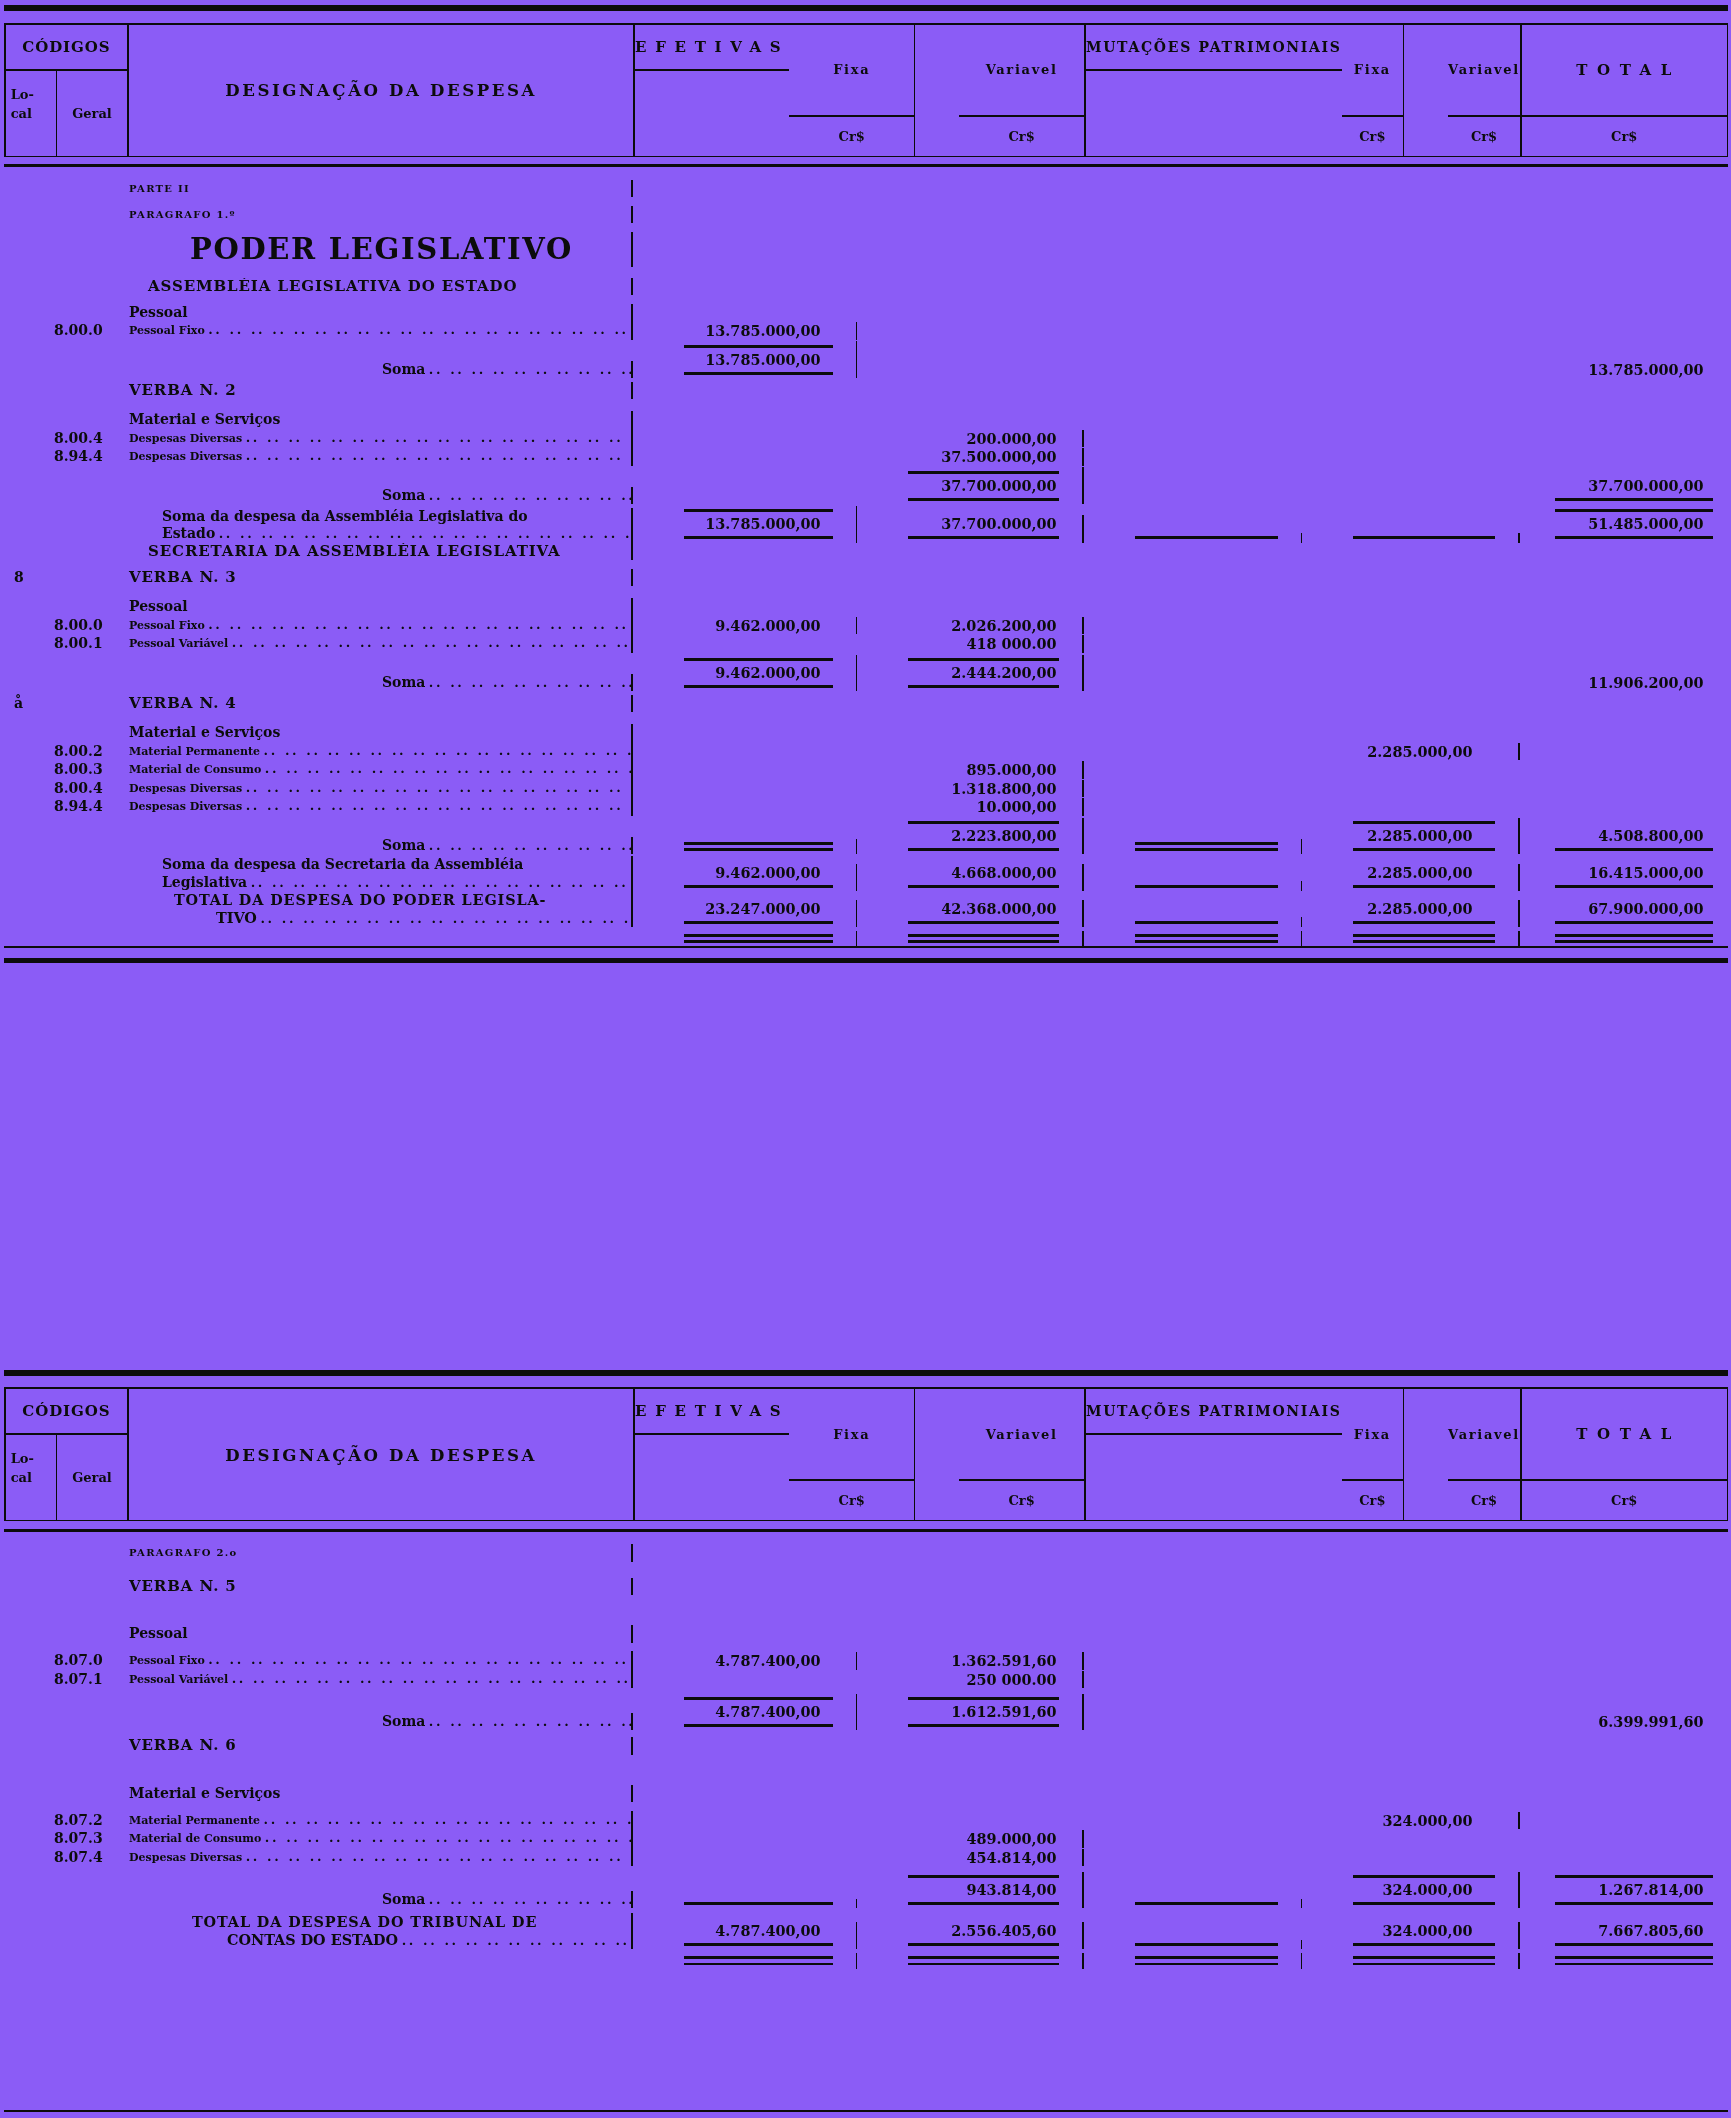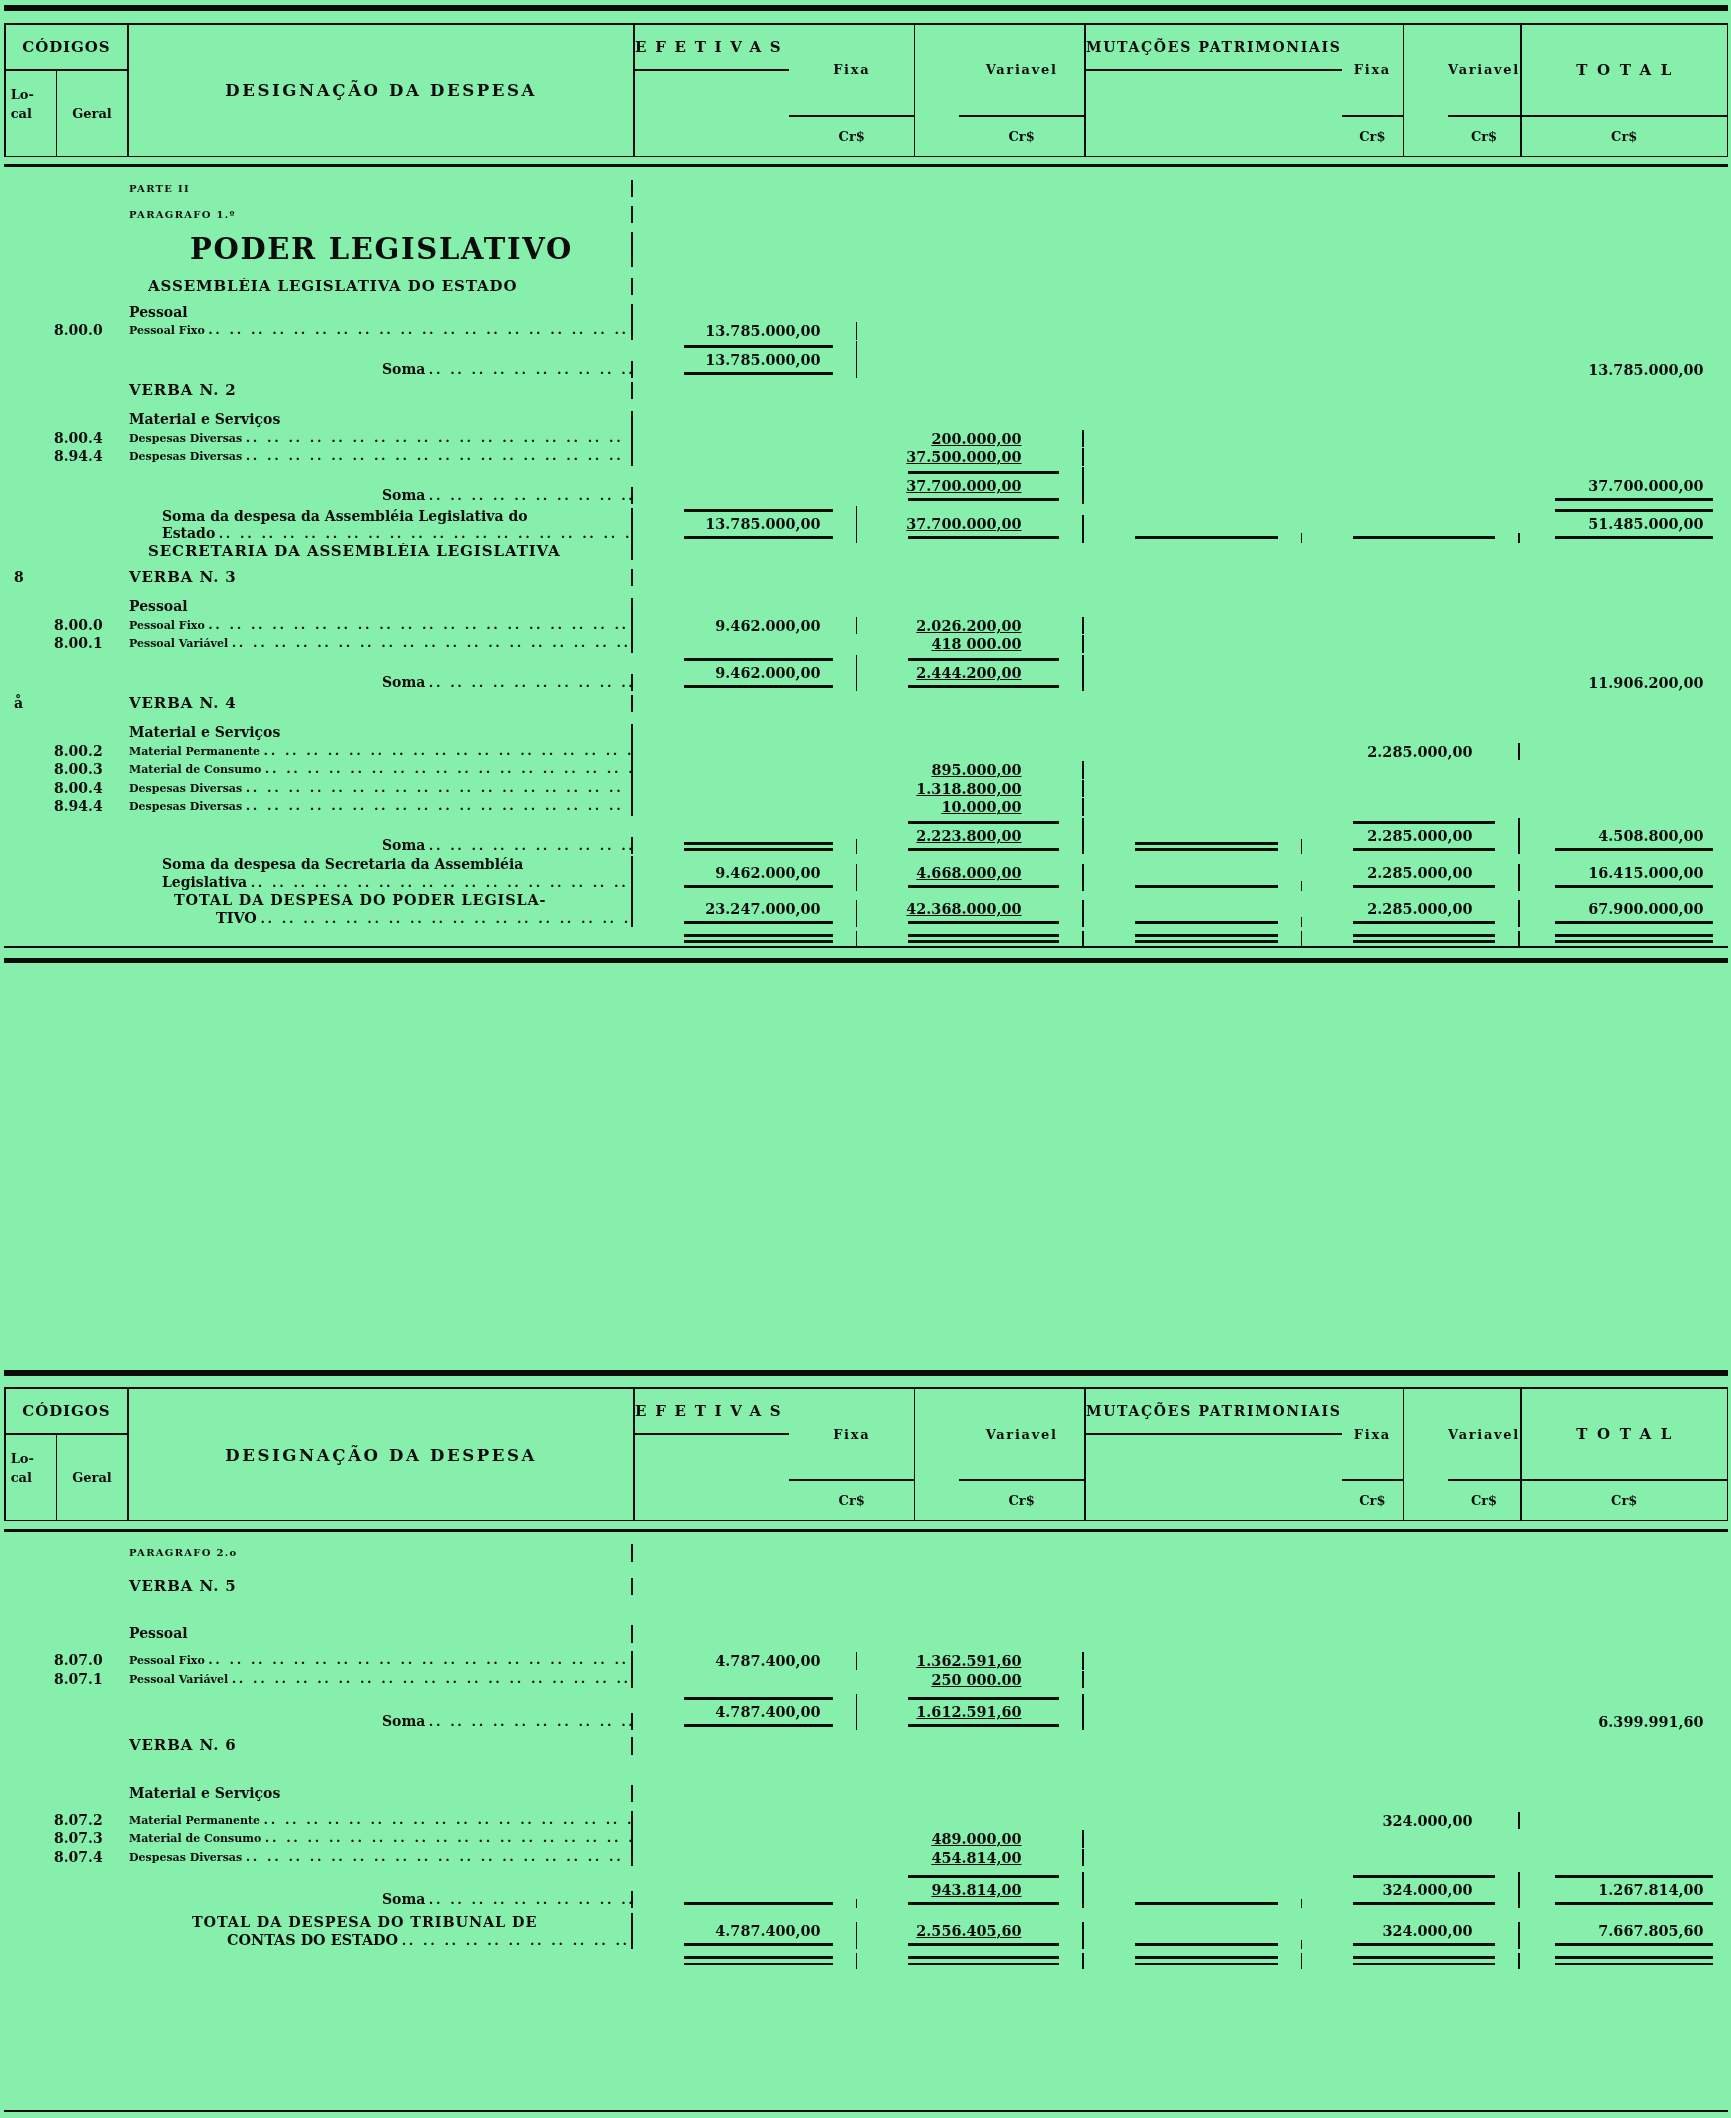--- a/index.html
+++ b/index.html
@@ -1,16 +1,16 @@
 <!DOCTYPE html>
 <html style="font-size:14px"><head>
 <meta charset="utf-8">
 <style>
   html,body{margin:0;padding:0;background:#d8d8d4;}
-  .page{position:relative;width:1731px;height:2118px;background:#86efac;color:#0c0c0c;
+  .page{position:relative;width:1731px;height:2118px;background:#8b5cf6;color:#0c0c0c;
         font-family:"DejaVu Serif",serif;font-weight:bold;overflow:hidden;}
   .sheet{position:absolute;left:3.5px;width:1724px;}
   #t1{top:5.2px}
   #t2{top:1370px}
 
   
   .rule-top{height:11.4px;border-top:6.1px solid #0c0c0c;border-bottom:2.6px solid #0c0c0c;}
   .rule-sep{height:7.9px;border-top:1.7px solid #0c0c0c;border-bottom:3.5px solid #0c0c0c;}
   .rule-bot{height:9.6px;border-top:2.6px solid #0c0c0c;border-bottom:5.2px solid #0c0c0c;}
 
@@ -49,21 +49,21 @@
   .c-local{width:47px;}
   .c-geral{width:75px;padding-left:3.5px;white-space:nowrap;font-size:14px;}
   .c-desig{width:507px;border-right:2.6px solid #0c0c0c;padding-left:3.5px;overflow:hidden;}
   .c-f{width:224px;border-right:1.7px solid #0c0c0c;}
   .c-v{width:227px;border-right:2.6px solid #0c0c0c;}
   .c-mf{width:218px;border-right:1.7px solid #0c0c0c;}
   .c-mv{width:218px;border-right:2.6px solid #0c0c0c;}
   .c-t{width:207px;}
   .amt{text-align:right;font-size:14.4px;line-height:17.5px;white-space:nowrap;}
   .c-f .amt{padding-right:35px;}
-  .c-v .amt{padding-right:60px;text-decoration:underline;}
+  .c-v .amt{padding-right:25px;}
   .c-mv .amt{padding-right:45px;}
   .c-t .amt{padding-right:23px;}
   .rl{height:2.6px;background:#0c0c0c;margin:3.5px 23px 3.5px 51px;}
   .c-t .rl{margin:3.5px 14px 3.5px 35px;}
 
   
   .flex{display:flex;align-items:baseline;overflow:hidden;}
   .dots{flex:1;overflow:hidden;white-space:nowrap;font-size:13px;letter-spacing:2.6px;padding:0 3.5px;}
   .sp{width:253px;flex:none;}
   .stray{padding-left:10.5px;font-size:14px;}

